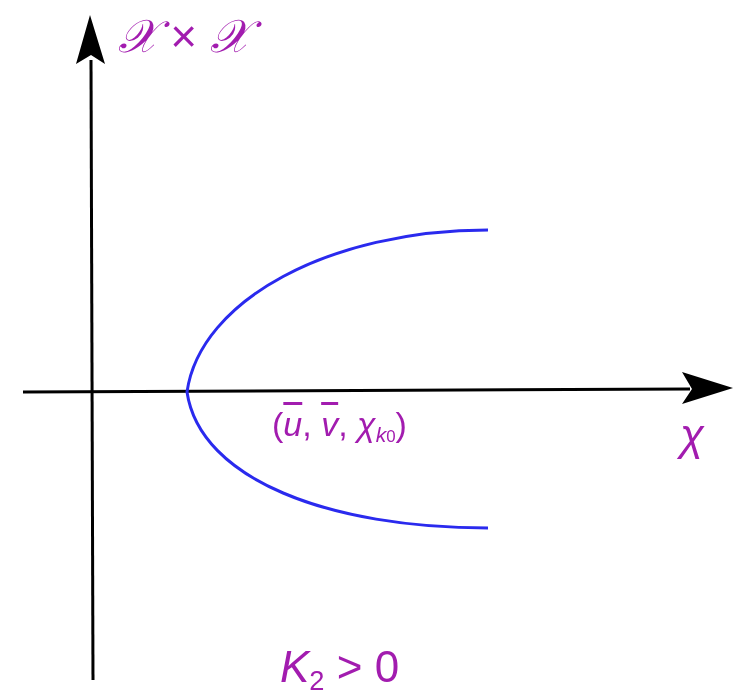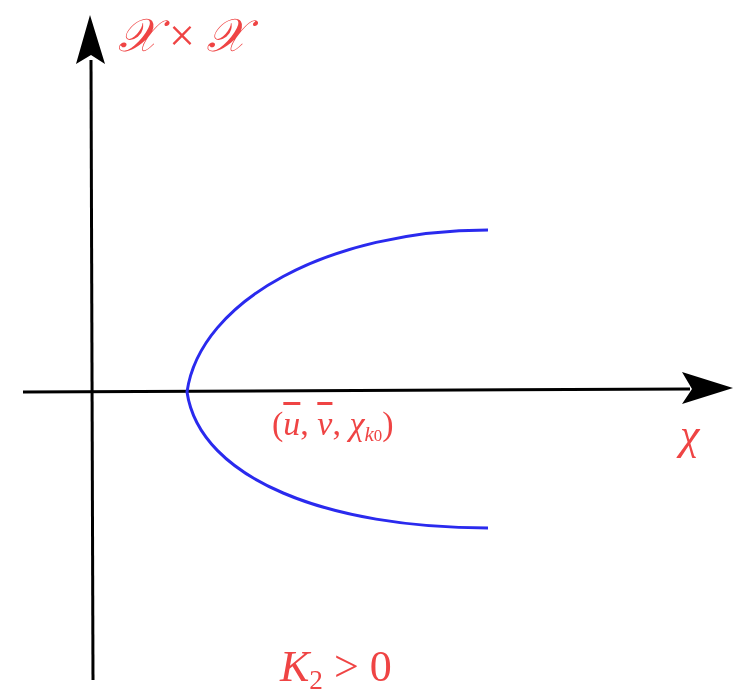--- a/index.html
+++ b/index.html
@@ -1,18 +1,18 @@
 <!DOCTYPE html>
 <html><head>
   <meta charset="utf-8">
   <style>
     html, body { margin: 0; padding: 0; background: #ffffff; }
     body { width: 742px; height: 697px; position: relative; overflow: hidden; }
     #canvas { position: absolute; left: 0; top: 0; width: 742px; height: 697px; }
-    .label { position: absolute; font-family: Liberation Serif, serif; color: #ef4444; white-space: nowrap; }
+    .label { position: absolute; font-family: Liberation Sans, sans-serif; color: #a21caf; white-space: nowrap; }
     .script { font-style: italic; }
     .ital { font-style: italic; }
     #y-label { left: 118px; top: 8px; font-size: 46px; line-height: 56px; }
     #x-label { left: 680px; top: 410px; font-size: 44px; line-height: 50px; }
     #point-label { left: 228px; top: 402px; font-size: 34px; line-height: 44px; margin-left: 44px; }
     #cond-label { left: 280px; top: 592px; font-size: 44px; line-height: 54px; margin-top: 48px; }
     sub { font-size: 0.62em; vertical-align: -0.28em; font-style: normal; }
     .sub-ital { font-style: italic; }
     .bar { text-decoration: overline; }
   </style>

